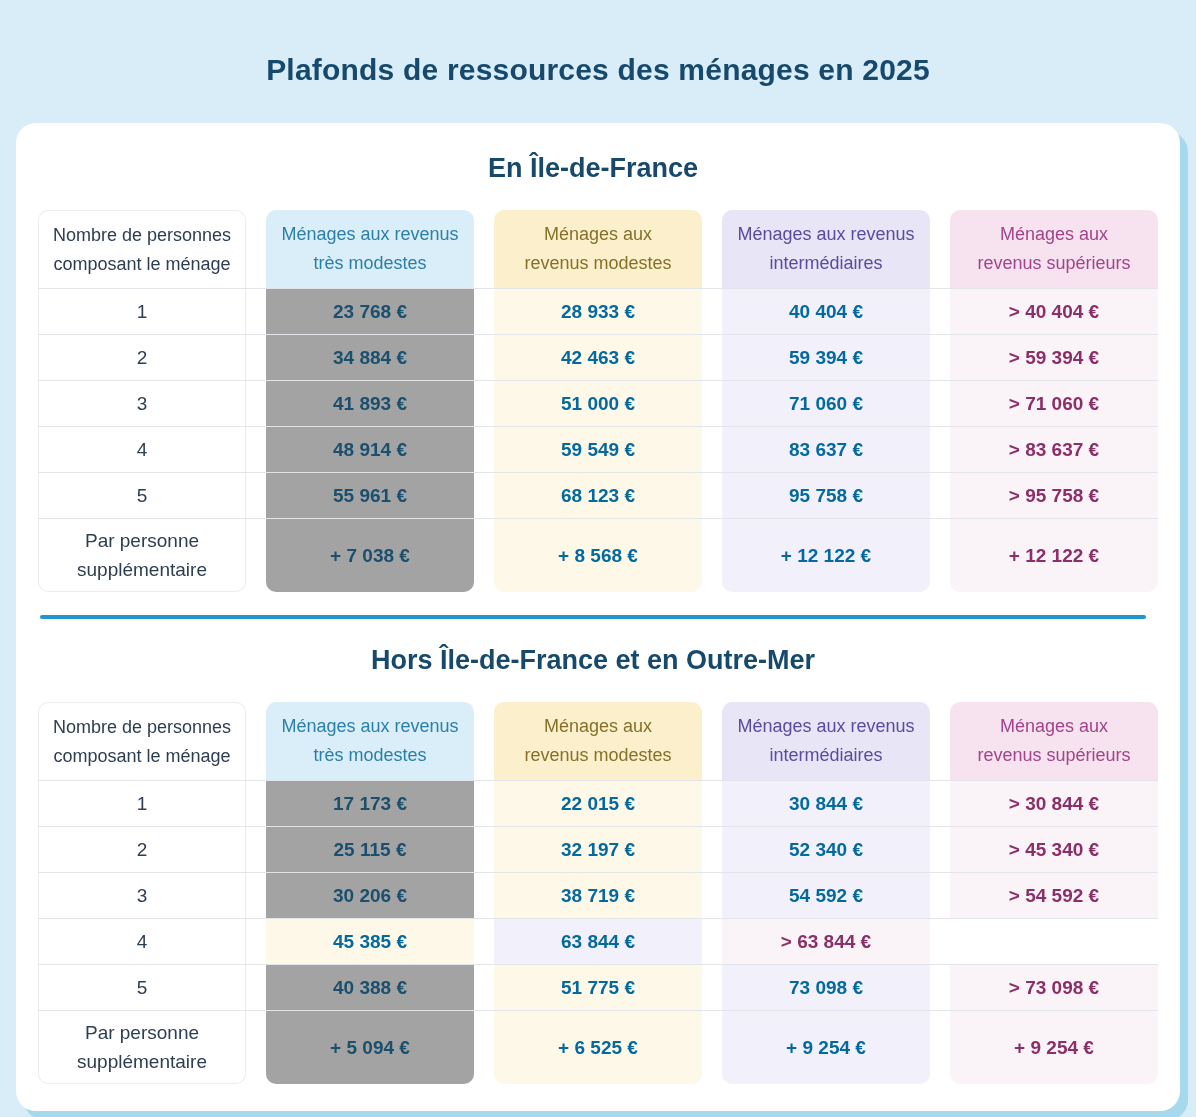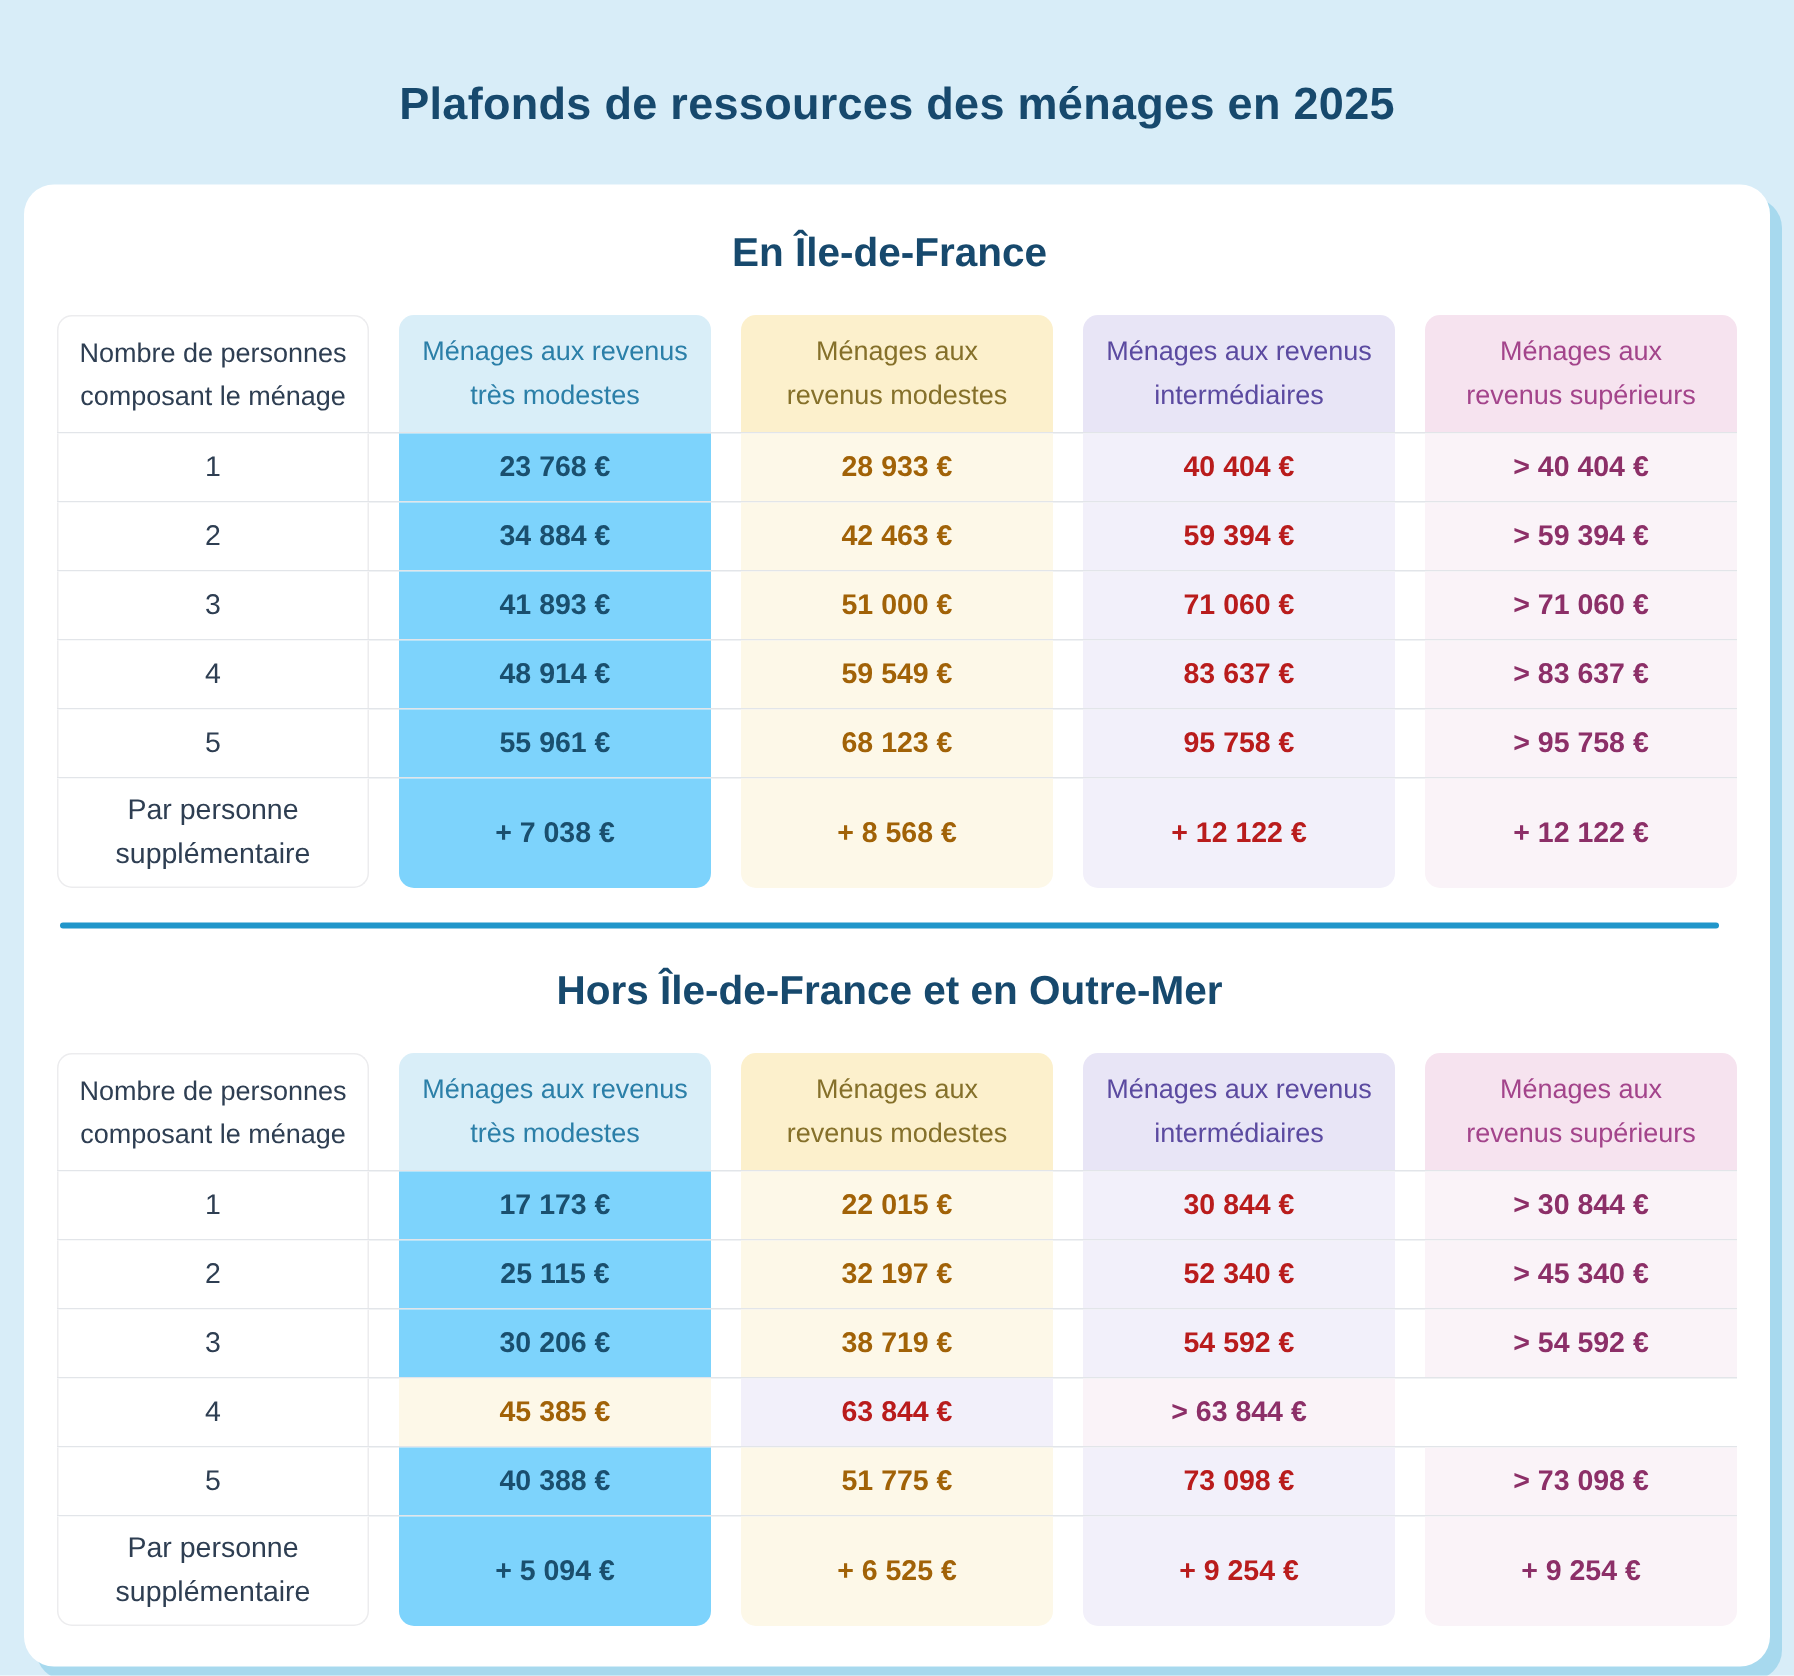--- a/index.html
+++ b/index.html
@@ -51,25 +51,25 @@
   .hdr .cell {
     font-size: 18px; font-weight: normal;
     line-height: 29px;
     border-radius: 10px 10px 0 0;
   }
   .row.last .cell { border-radius: 0 0 10px 10px; }
   .c0 { background: #ffffff; color: #2e3e52; font-weight: normal;
         border-left: 1px solid #ececee; border-right: 1px solid #ececee; }
   .hdr  .c0 { border-top: 1px solid #ececee; }
   .last .c0 { border-bottom: 1px solid #ececee; }
-  .c1 { background: #7dd3fc; color: #1a4f6e; }
+  .c1 { background: #a3a3a3; color: #1a4f6e; }
   .hdr .c1 { background: #d9eef8; color: #2b7fa8; }
-  .c2 { background: #fdf8e8; color: #a16207; }
+  .c2 { background: #fdf8e8; color: #0369a1; }
   .hdr .c2 { background: #fcf0cc; color: #85702a; }
-  .c3 { background: #f2f0fa; color: #b91c1c; }
+  .c3 { background: #f2f0fa; color: #0369a1; }
   .hdr .c3 { background: #e8e5f6; color: #5b4aa0; }
   .c4 { background: #faf3f8; color: #8c2f68; }
   .hdr .c4 { background: #f6e3ef; color: #a3448b; }
   .tall .c0 { white-space: normal; line-height: 29px; padding: 0 22px; }
   .divider {
     height: 4px;
     background: #2196ca;
     margin: 23px 2px 26px 2px;
     border-radius: 2px;
   }

